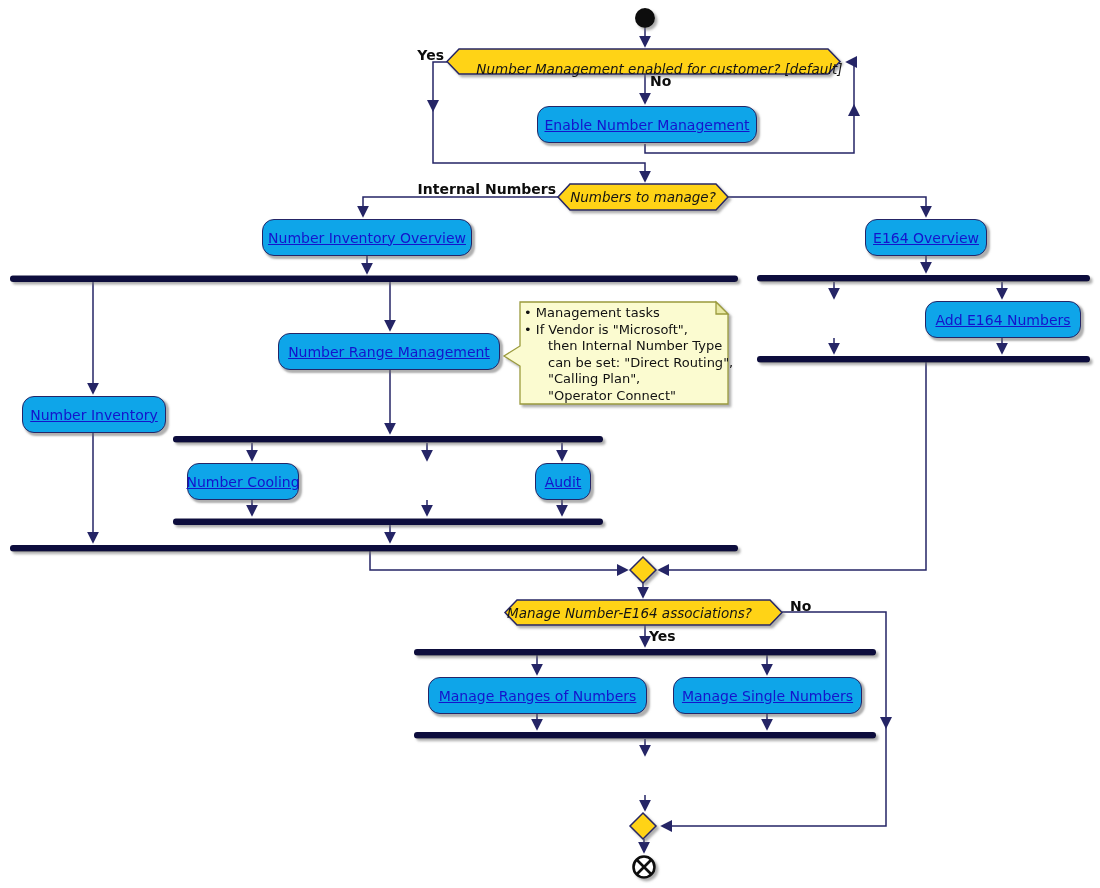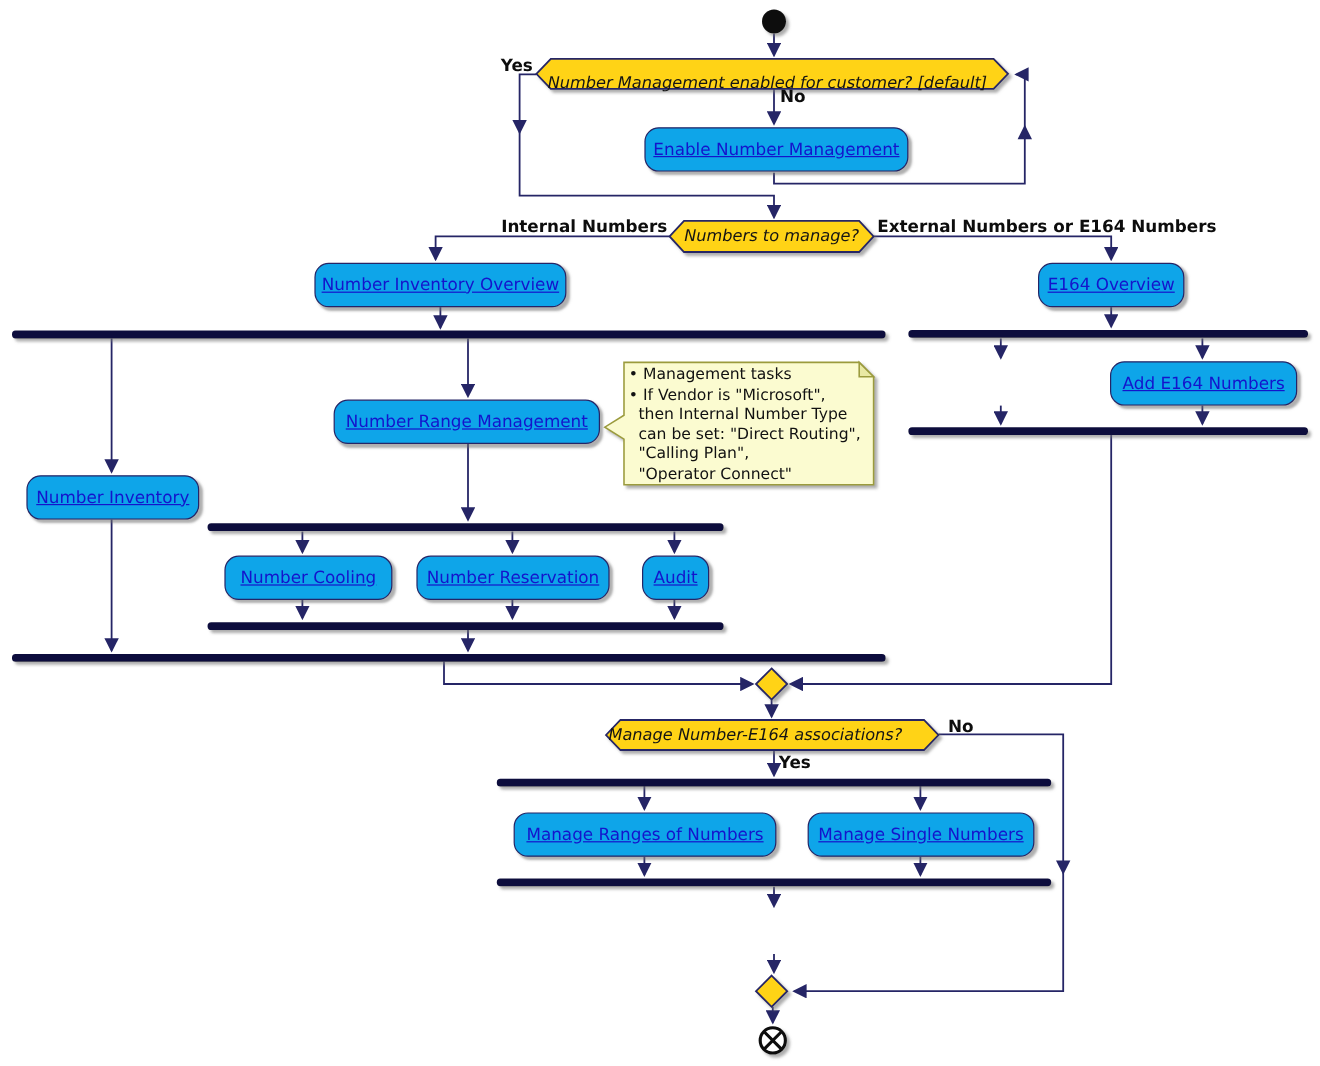--- a/index.html
+++ b/index.html
@@ -9,21 +9,21 @@
   .box{position:absolute;height:37px;box-sizing:border-box;display:flex;align-items:center;
        justify-content:center;background:#0ea5e9;border:1.5px solid #252566;border-radius:12px;
        box-shadow:2.5px 2.5px 2px rgba(110,110,110,.55);}
   .link{color:#1414cc;text-decoration:underline;font-size:14px;white-space:nowrap;cursor:pointer;}
   .lbl{position:absolute;font-weight:bold;font-size:14px;color:#0d0d0d;white-space:nowrap;}
   .hextext{position:absolute;display:flex;align-items:center;justify-content:center;
            font-style:italic;font-size:13.5px;color:#141414;white-space:nowrap;}
   .notetext{position:absolute;left:524px;top:305px;width:200px;}
   .noteline{font-size:13px;line-height:16.5px;color:#111;white-space:nowrap;}
   .noteline.bullet::before{content:"• ";}
-  .noteline.cont{padding-left:8px;}
+  .noteline.cont{padding-left:8px;margin-left:16px;}
 </style>
 </head>
 <body>
 
 <div id="canvas">
 
 <svg width="1100" height="888" viewBox="0 0 1100 888">
   <defs>
     <marker id="arr" viewBox="0 0 10 10" refX="8.5" refY="5" markerWidth="8" markerHeight="8" orient="auto-start-reverse">
       <path d="M0,0 L10,5 L0,10 Z" fill="#252566"></path>
@@ -102,51 +102,47 @@
   </g>
 
   <circle cx="645" cy="18" r="10" fill="#0a0a0a" filter="url(#ds)"></circle>
   <g filter="url(#ds)">
     <circle cx="644" cy="867" r="10.5" fill="#ffffff" stroke="#0a0a0a" stroke-width="2.6"></circle>
     <line x1="637" y1="860" x2="651" y2="874" stroke="#0a0a0a" stroke-width="2.6"></line>
     <line x1="651" y1="860" x2="637" y2="874" stroke="#0a0a0a" stroke-width="2.6"></line>
   </g>
 </svg>
 
-<div class="hextext" style="left:443px;top:49px;width:393px;height:39px">Number Management enabled for customer? [default]</div>
+<div class="hextext" style="left:463px;top:49px;width:393px;height:39px">Number Management enabled for customer? [default]</div>
 <div class="hextext" style="left:558px;top:184px;width:170px;height:26px">Numbers to manage?</div>
 <div class="hextext" style="left:491px;top:600px;width:277px;height:25px">Manage Number-E164 associations?</div>
 
 <div class="lbl" style="left:396px;top:47px;width:48px;text-align:right">Yes</div>
 <div class="lbl" style="left:650px;top:73px">No</div>
 <div class="lbl" style="left:406px;top:181px;width:150px;text-align:right">Internal Numbers</div>
-<div class="lbl" style="left:731px;top:181px">External Numbers or E164 Numbers</div>
 <div class="lbl" style="left:790px;top:598px">No</div>
 <div class="lbl" style="left:649px;top:628px">Yes</div>
 
 <div class="box" style="left:537px;top:106px;width:220px">
   <span class="link">Enable Number Management</span>
 </div>
 <div class="box" style="left:262px;top:219px;width:210px">
   <span class="link">Number Inventory Overview</span>
 </div>
 <div class="box" style="left:865px;top:219px;width:122px">
   <span class="link">E164 Overview</span>
 </div>
 <div class="box" style="left:22px;top:396px;width:144px">
   <span class="link">Number Inventory</span>
 </div>
 <div class="box" style="left:278px;top:333px;width:222px">
   <span class="link">Number Range Management</span>
 </div>
-<div class="box" style="left:187px;top:463px;width:140px">
+<div class="box" style="left:187px;top:463px;width:112px">
   <span class="link">Number Cooling</span>
-</div>
-<div class="box" style="left:347px;top:463px;width:161px">
-  <span class="link">Number Reservation</span>
 </div>
 <div class="box" style="left:535px;top:463px;width:56px">
   <span class="link">Audit</span>
 </div>
 <div class="box" style="left:925px;top:301px;width:156px">
   <span class="link">Add E164 Numbers</span>
 </div>
 <div class="box" style="left:428px;top:677px;width:219px">
   <span class="link">Manage Ranges of Numbers</span>
 </div>

